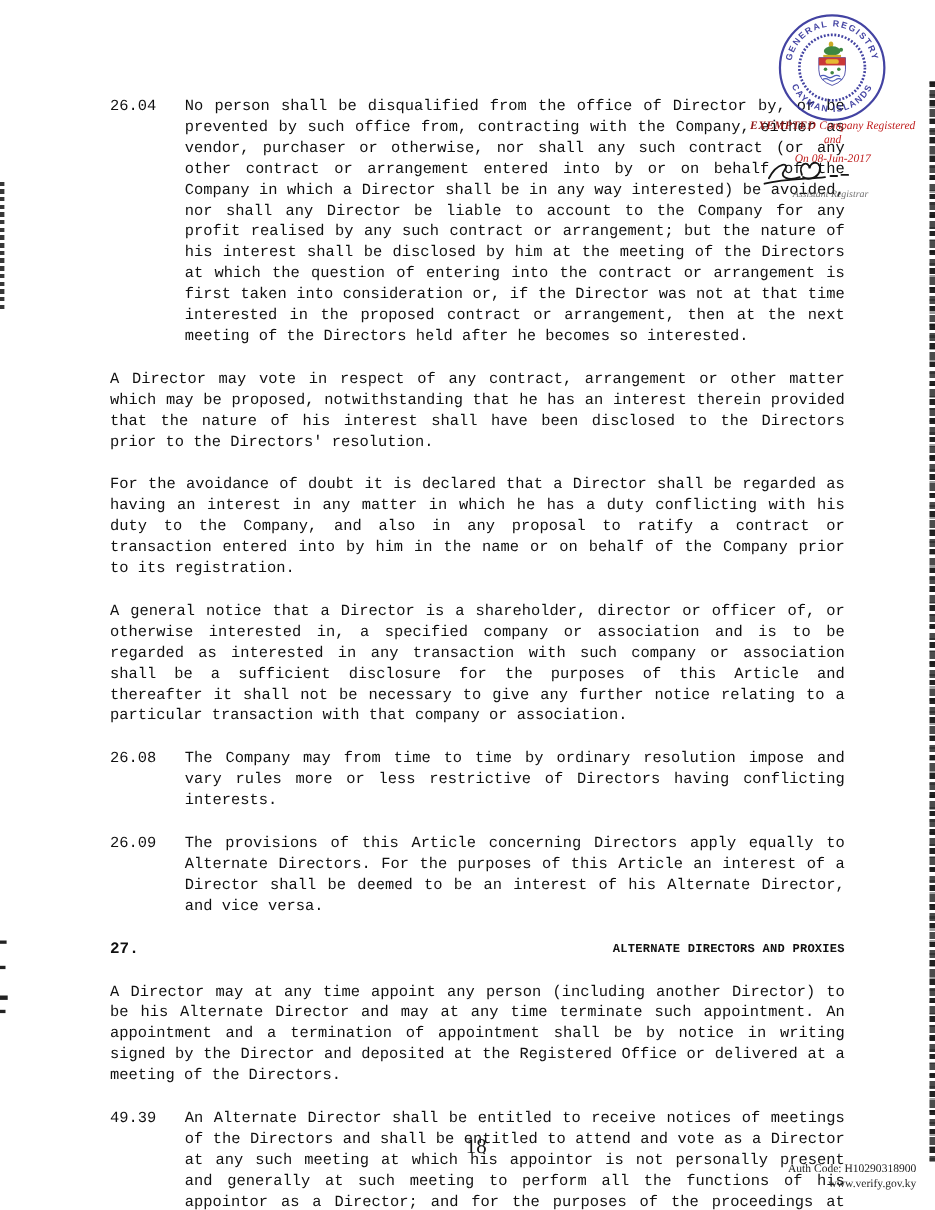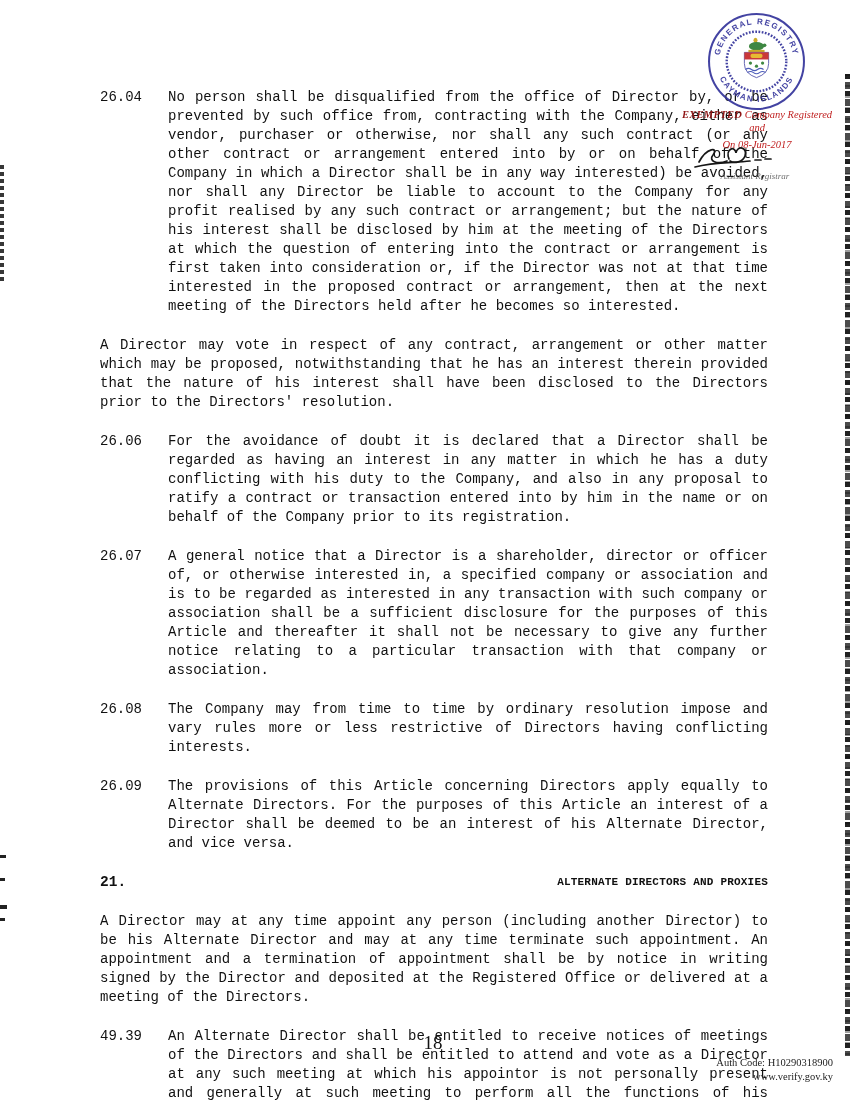--- a/index.html
+++ b/index.html
@@ -83,37 +83,35 @@
 
   <div class="clauses">
     <div class="clause-row">
       <div class="clause-num">26.04</div>
       <div class="clause-text">No person shall be disqualified from the office of Director by, or be prevented by such office from, contracting with the Company, either as vendor, purchaser or otherwise, nor shall any such contract (or any other contract or arrangement entered into by or on behalf of the Company in which a Director shall be in any way interested) be avoided, nor shall any Director be liable to account to the Company for any profit realised by any such contract or arrangement; but the nature of his interest shall be disclosed by him at the meeting of the Directors at which the question of entering into the contract or arrangement is first taken into consideration or, if the Director was not at that time interested in the proposed contract or arrangement, then at the next meeting of the Directors held after he becomes so interested.</div>
     </div>
     <div class="clause-row">
       <div class="clause-text">A Director may vote in respect of any contract, arrangement or other matter which may be proposed, notwithstanding that he has an interest therein provided that the nature of his interest shall have been disclosed to the Directors prior to the Directors' resolution.</div>
     </div>
     <div class="clause-row">
-      <div class="clause-num">26.06</div>
       <div class="clause-text">For the avoidance of doubt it is declared that a Director shall be regarded as having an interest in any matter in which he has a duty conflicting with his duty to the Company, and also in any proposal to ratify a contract or transaction entered into by him in the name or on behalf of the Company prior to its registration.</div>
     </div>
     <div class="clause-row">
-      <div class="clause-num">26.07</div>
       <div class="clause-text">A general notice that a Director is a shareholder, director or officer of, or otherwise interested in, a specified company or association and is to be regarded as interested in any transaction with such company or association shall be a sufficient disclosure for the purposes of this Article and thereafter it shall not be necessary to give any further notice relating to a particular transaction with that company or association.</div>
     </div>
     <div class="clause-row">
       <div class="clause-num">26.08</div>
       <div class="clause-text">The Company may from time to time by ordinary resolution impose and vary rules more or less restrictive of Directors having conflicting interests.</div>
     </div>
     <div class="clause-row">
       <div class="clause-num">26.09</div>
       <div class="clause-text">The provisions of this Article concerning Directors apply equally to Alternate Directors. For the purposes of this Article an interest of a Director shall be deemed to be an interest of his Alternate Director, and vice versa.</div>
     </div>
     <div class="clause-row heading">
-      <div class="clause-num">21.</div>
+      <div class="clause-num">27.</div>
       <div class="clause-text">ALTERNATE DIRECTORS AND PROXIES</div>
     </div>
     <div class="clause-row">
       <div class="clause-text">A Director may at any time appoint any person (including another Director) to be his Alternate Director and may at any time terminate such appointment.  An appointment and a termination of appointment shall be by notice in writing signed by the Director and deposited at the Registered Office or delivered at a meeting of the Directors.</div>
     </div>
     <div class="clause-row">
       <div class="clause-num">49.39</div>
       <div class="clause-text">An Alternate Director shall be entitled to receive notices of meetings of the Directors and shall be entitled to attend and vote as a Director at any such meeting at which his appointor is not personally present and generally at such meeting to perform all the functions of his appointor as a Director;  and for the purposes of the proceedings at such</div>
     </div>
   </div>

